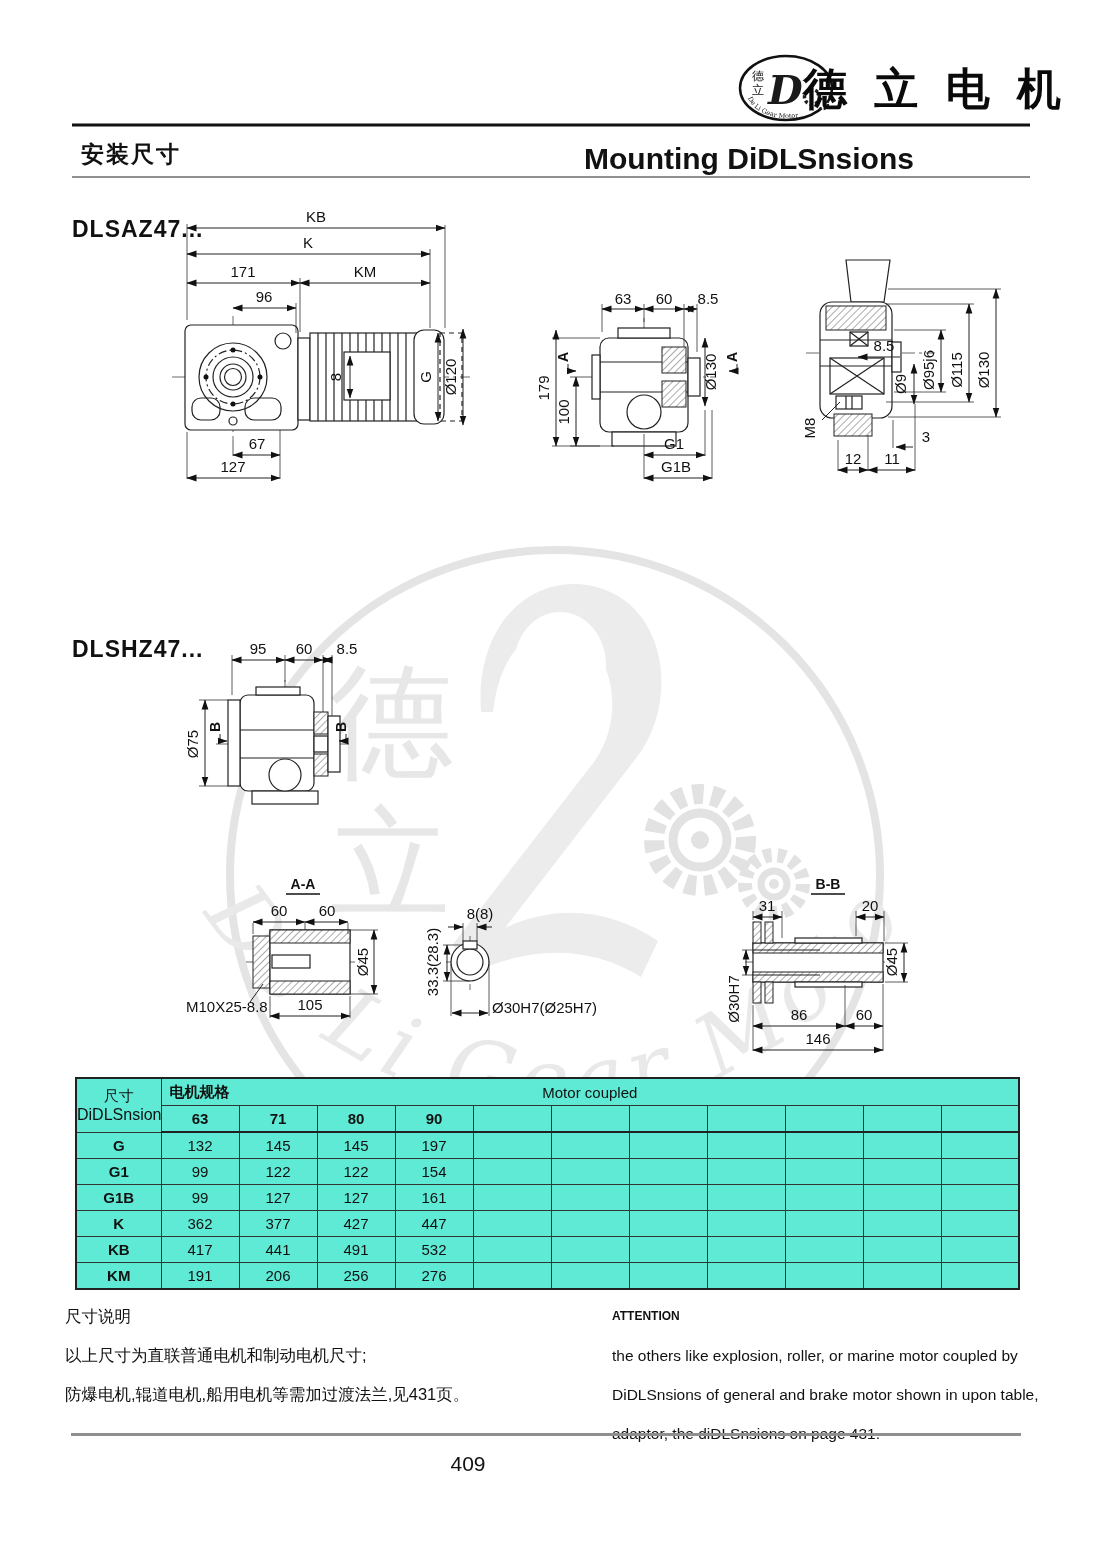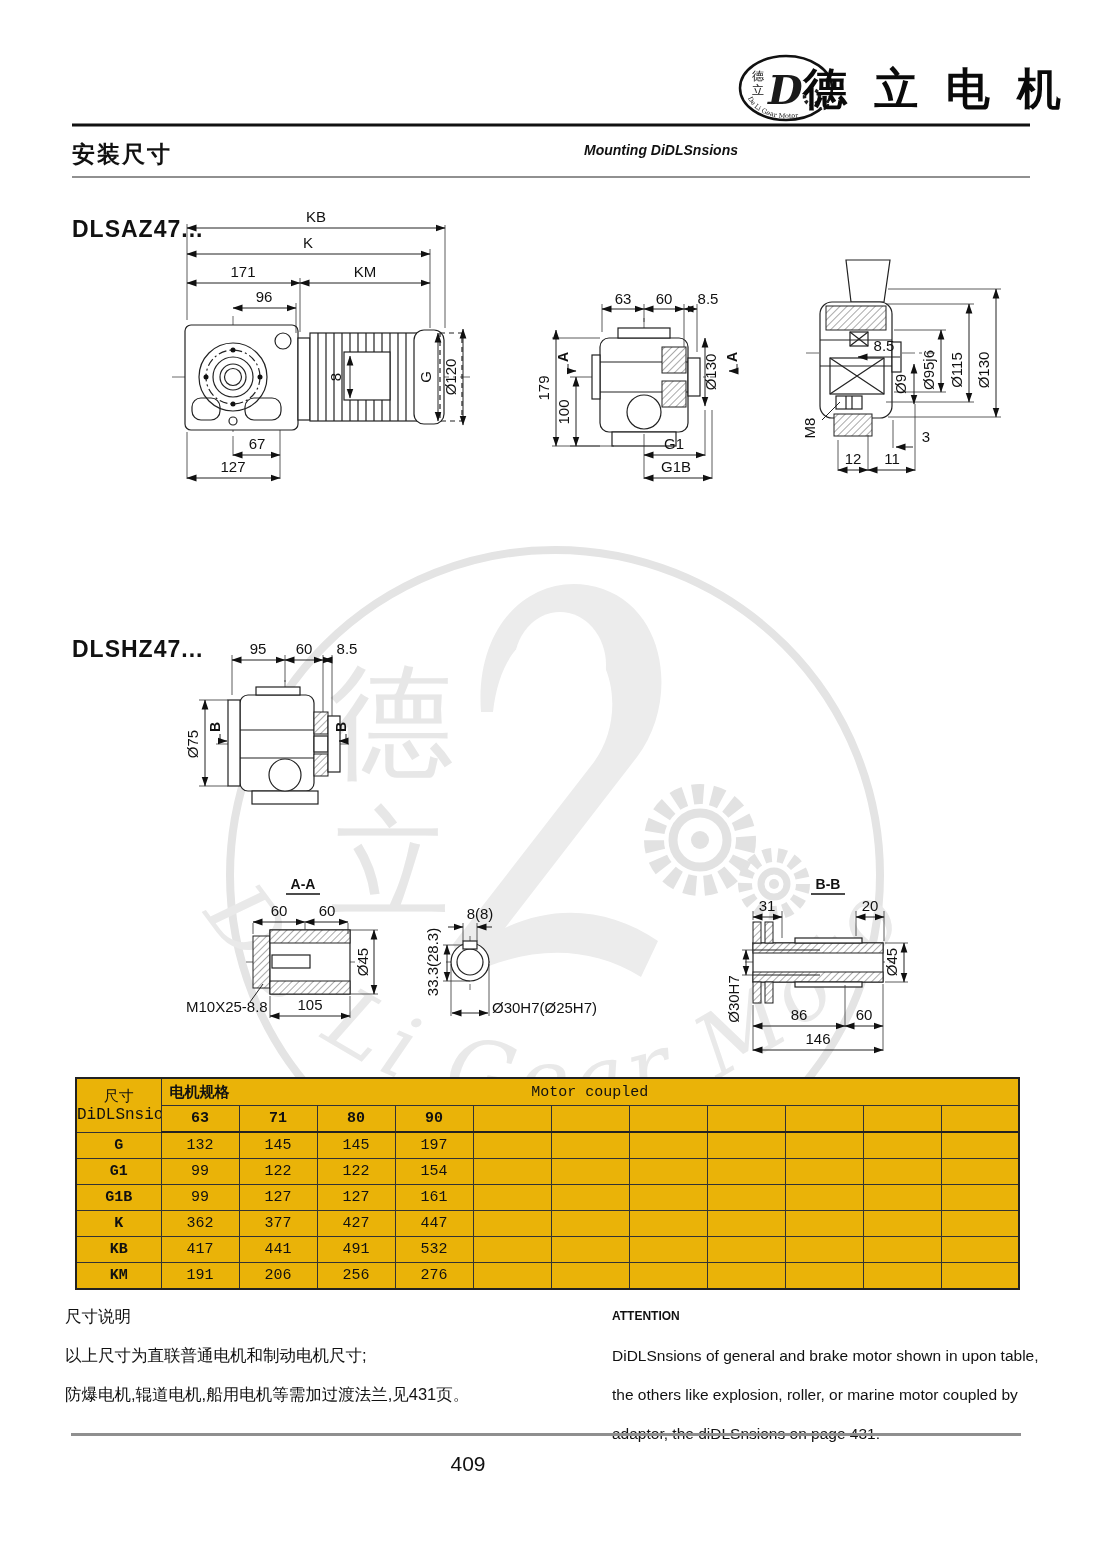--- a/index.html
+++ b/index.html
@@ -13,25 +13,25 @@
   .ast{text-anchor:start;}
   
   .s{stroke:#222;stroke-width:1.2;fill:none;}
   .sw{stroke:#222;stroke-width:1.2;fill:#fff;}
   .hat{stroke:#222;stroke-width:1;fill:url(#h1);}
   .cl{stroke:#444;stroke-width:0.8;fill:none;stroke-dasharray:13 4 3 4;}
   .ext{stroke:#333;stroke-width:0.8;fill:none;}
   .dl{stroke:#222;stroke-width:1;fill:none;}
   .dsh{stroke-dasharray:5 4;}
   
-  .title-cn{font-size:23px;font-weight:bold;letter-spacing:2px;}
-  .title-en{font-size:14px;font-weight:bold;font-style:italic;}
+  .title-cn{font-size:23px;font-weight:bold;letter-spacing:2px;margin-left:9px;}
+  .title-en{font-size:30px;font-weight:bold;}
   .sec-label{font-size:23px;font-weight:bold;letter-spacing:1px;}
   
-  table{border-collapse:collapse;table-layout:fixed;width:945px;font-size:15px;background:#eab308;font-family:Liberation Mono, monospace;}
+  table{border-collapse:collapse;table-layout:fixed;width:945px;font-size:15px;background:#5eead4;}
   td{border:1.5px solid #333;height:25px;text-align:center;padding:0;overflow:hidden;}
   table{border:2px solid #222;}
   td.rh{font-size:15px;}
   td.rh .sub{font-size:16px;}
   td.grp{position:relative;height:26px;}
   td.grp .cn{position:absolute;left:8px;top:4px;font-weight:bold;}
   td.grp .en{display:block;text-align:center;}
   tr.fsr td{font-weight:bold;border-bottom:2.5px solid #222;}
   td.rn{font-weight:bold;}
   
@@ -442,21 +442,21 @@
   <div class="abs nt" style="left:65px;top:1297px;">
     <div class="nline nt-title">尺寸说明</div>
     <div>
         <div class="nline">以上尺寸为直联普通电机和制动电机尺寸;</div>
         <div class="nline">防爆电机,辊道电机,船用电机等需加过渡法兰,见431页。</div>
       </div>
   </div>
   <div class="abs nt nt-en" style="left:612px;top:1297px;">
     <div class="nline nt-title">ATTENTION</div>
     <div>
+        <div class="nline">the others like explosion, roller, or marine motor coupled by</div>
         <div class="nline">DiDLSnsions of general and brake motor shown in upon table,</div>
-        <div class="nline">the others like explosion, roller, or marine motor coupled by</div>
         <div class="nline">adaptor, the diDLSnsions on page 431.</div>
       </div>
   </div>
 
   <div class="abs footline" style="left:71px;top:1433px;width:950px;"></div>
   <div class="abs pageno" style="left:0;top:1452px;">409</div>
 </div>
 
 </body></html>

